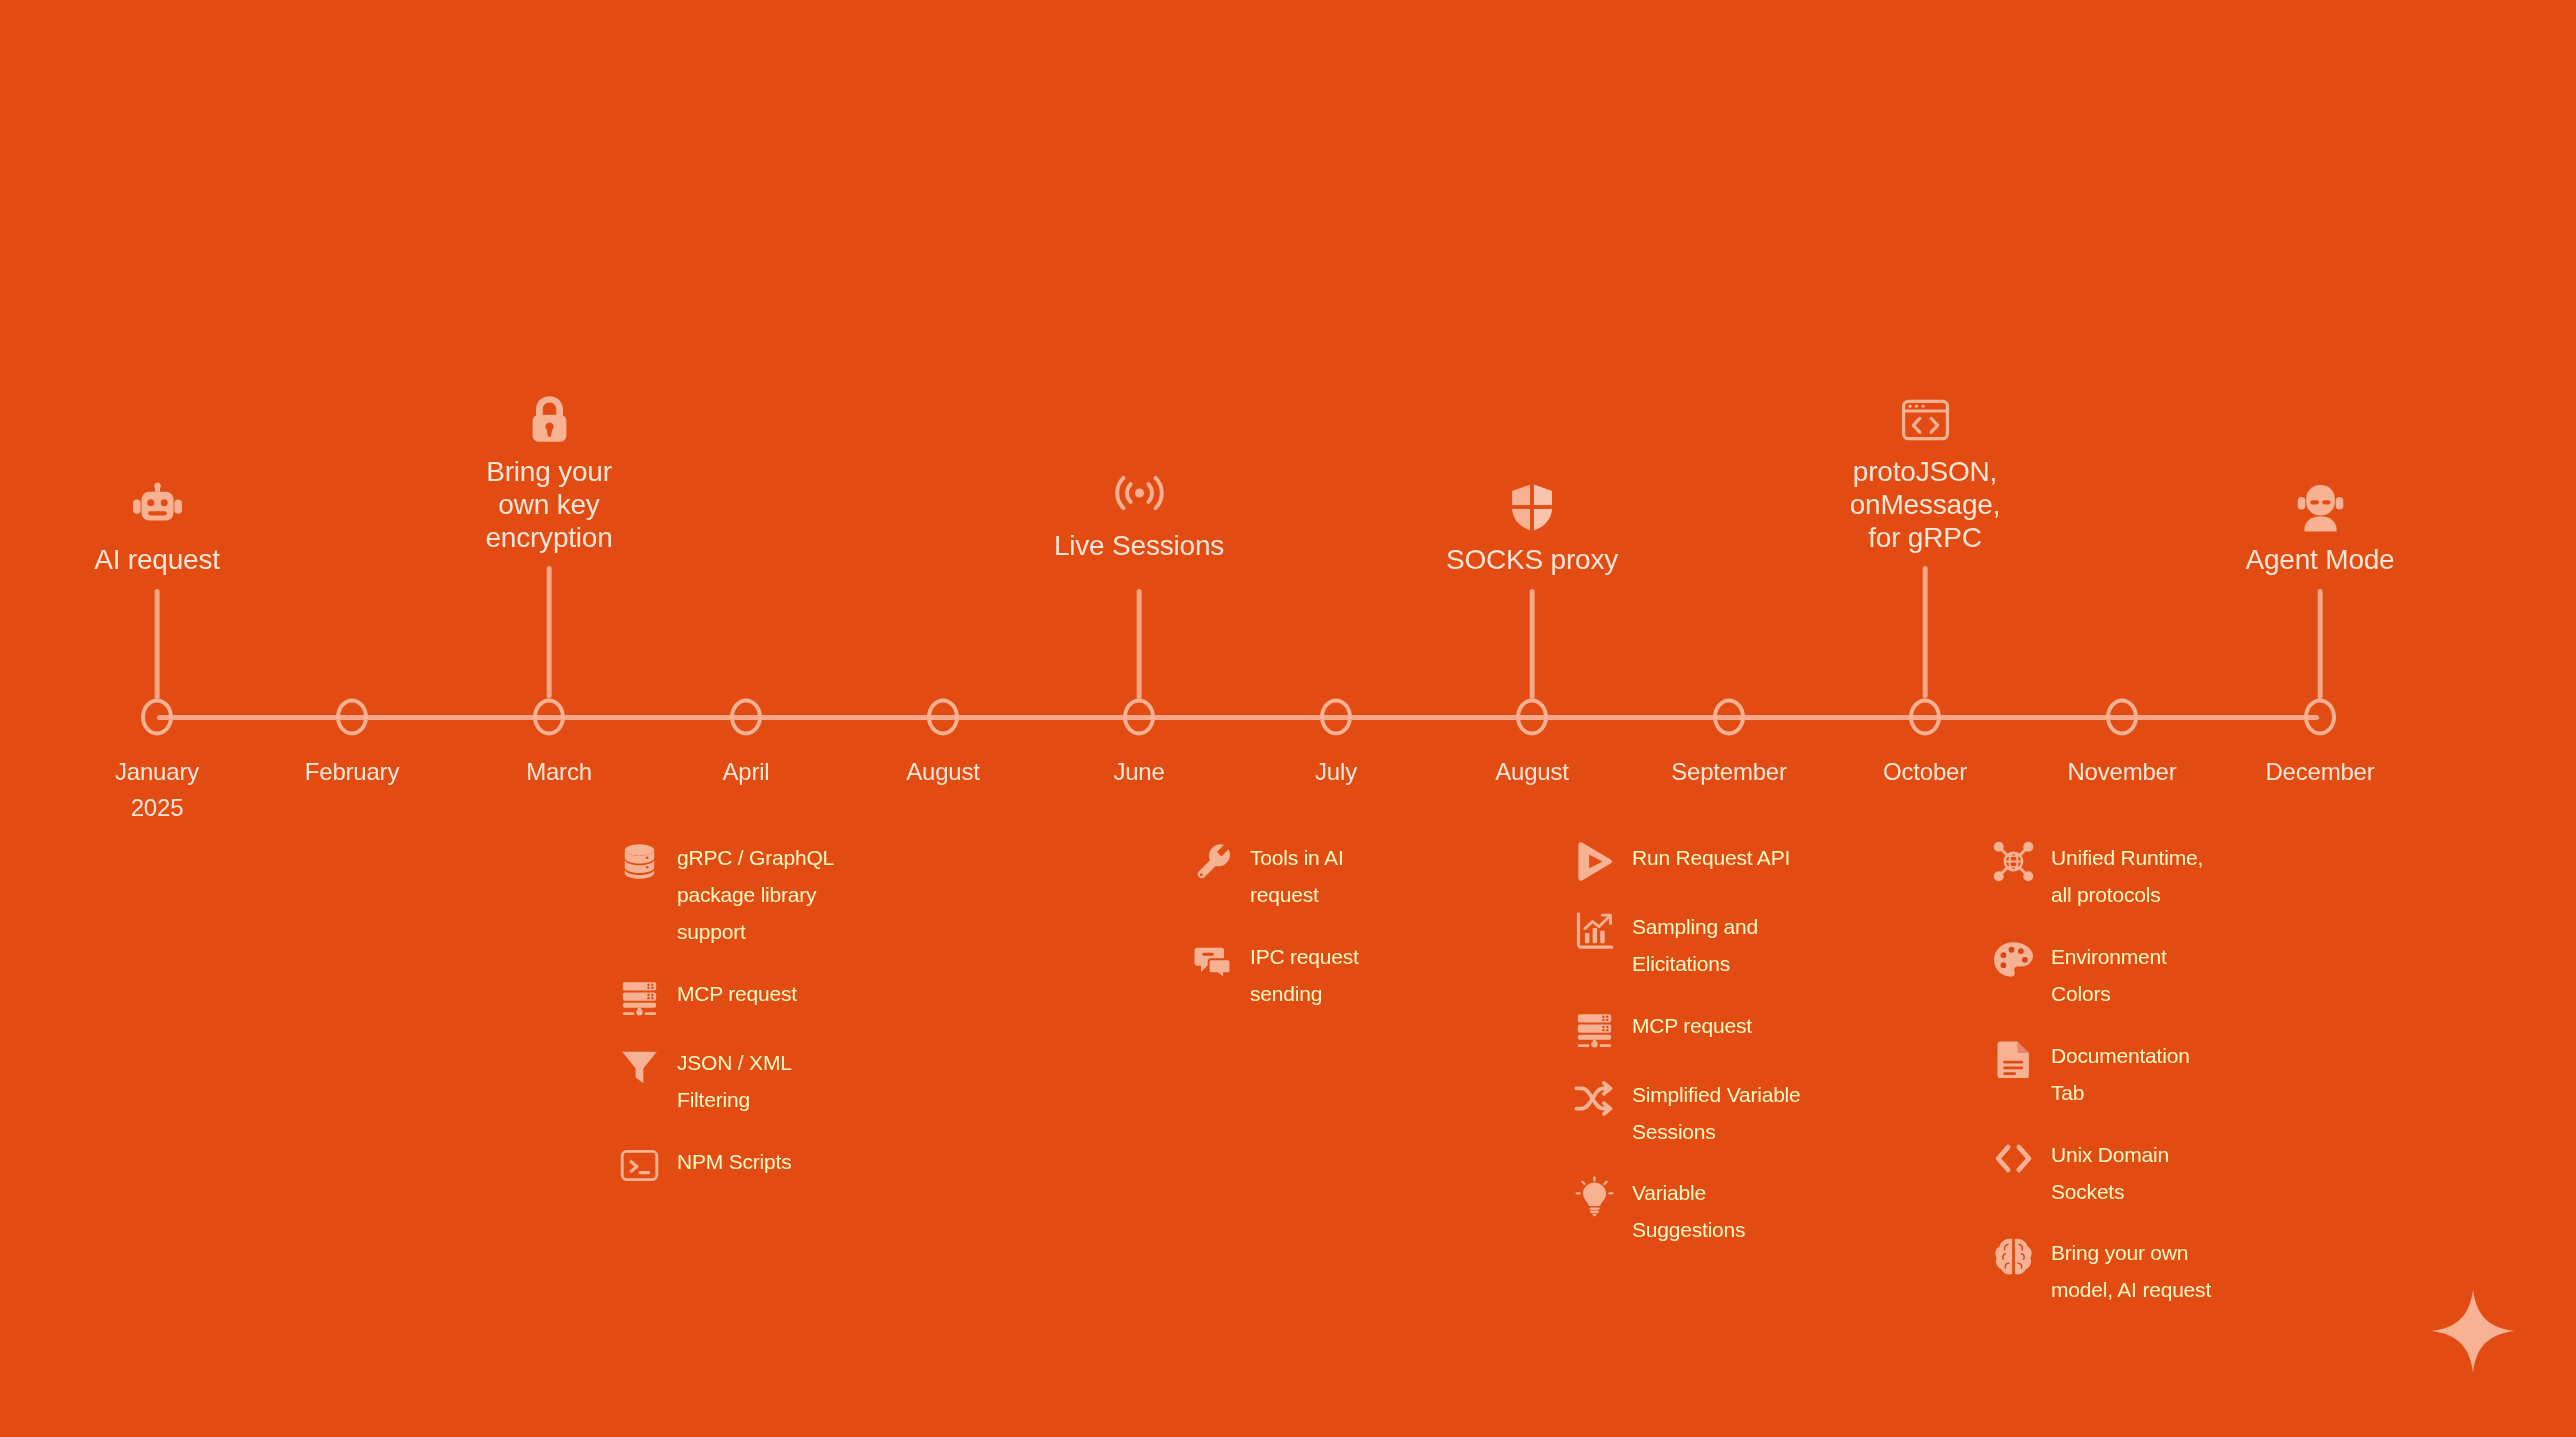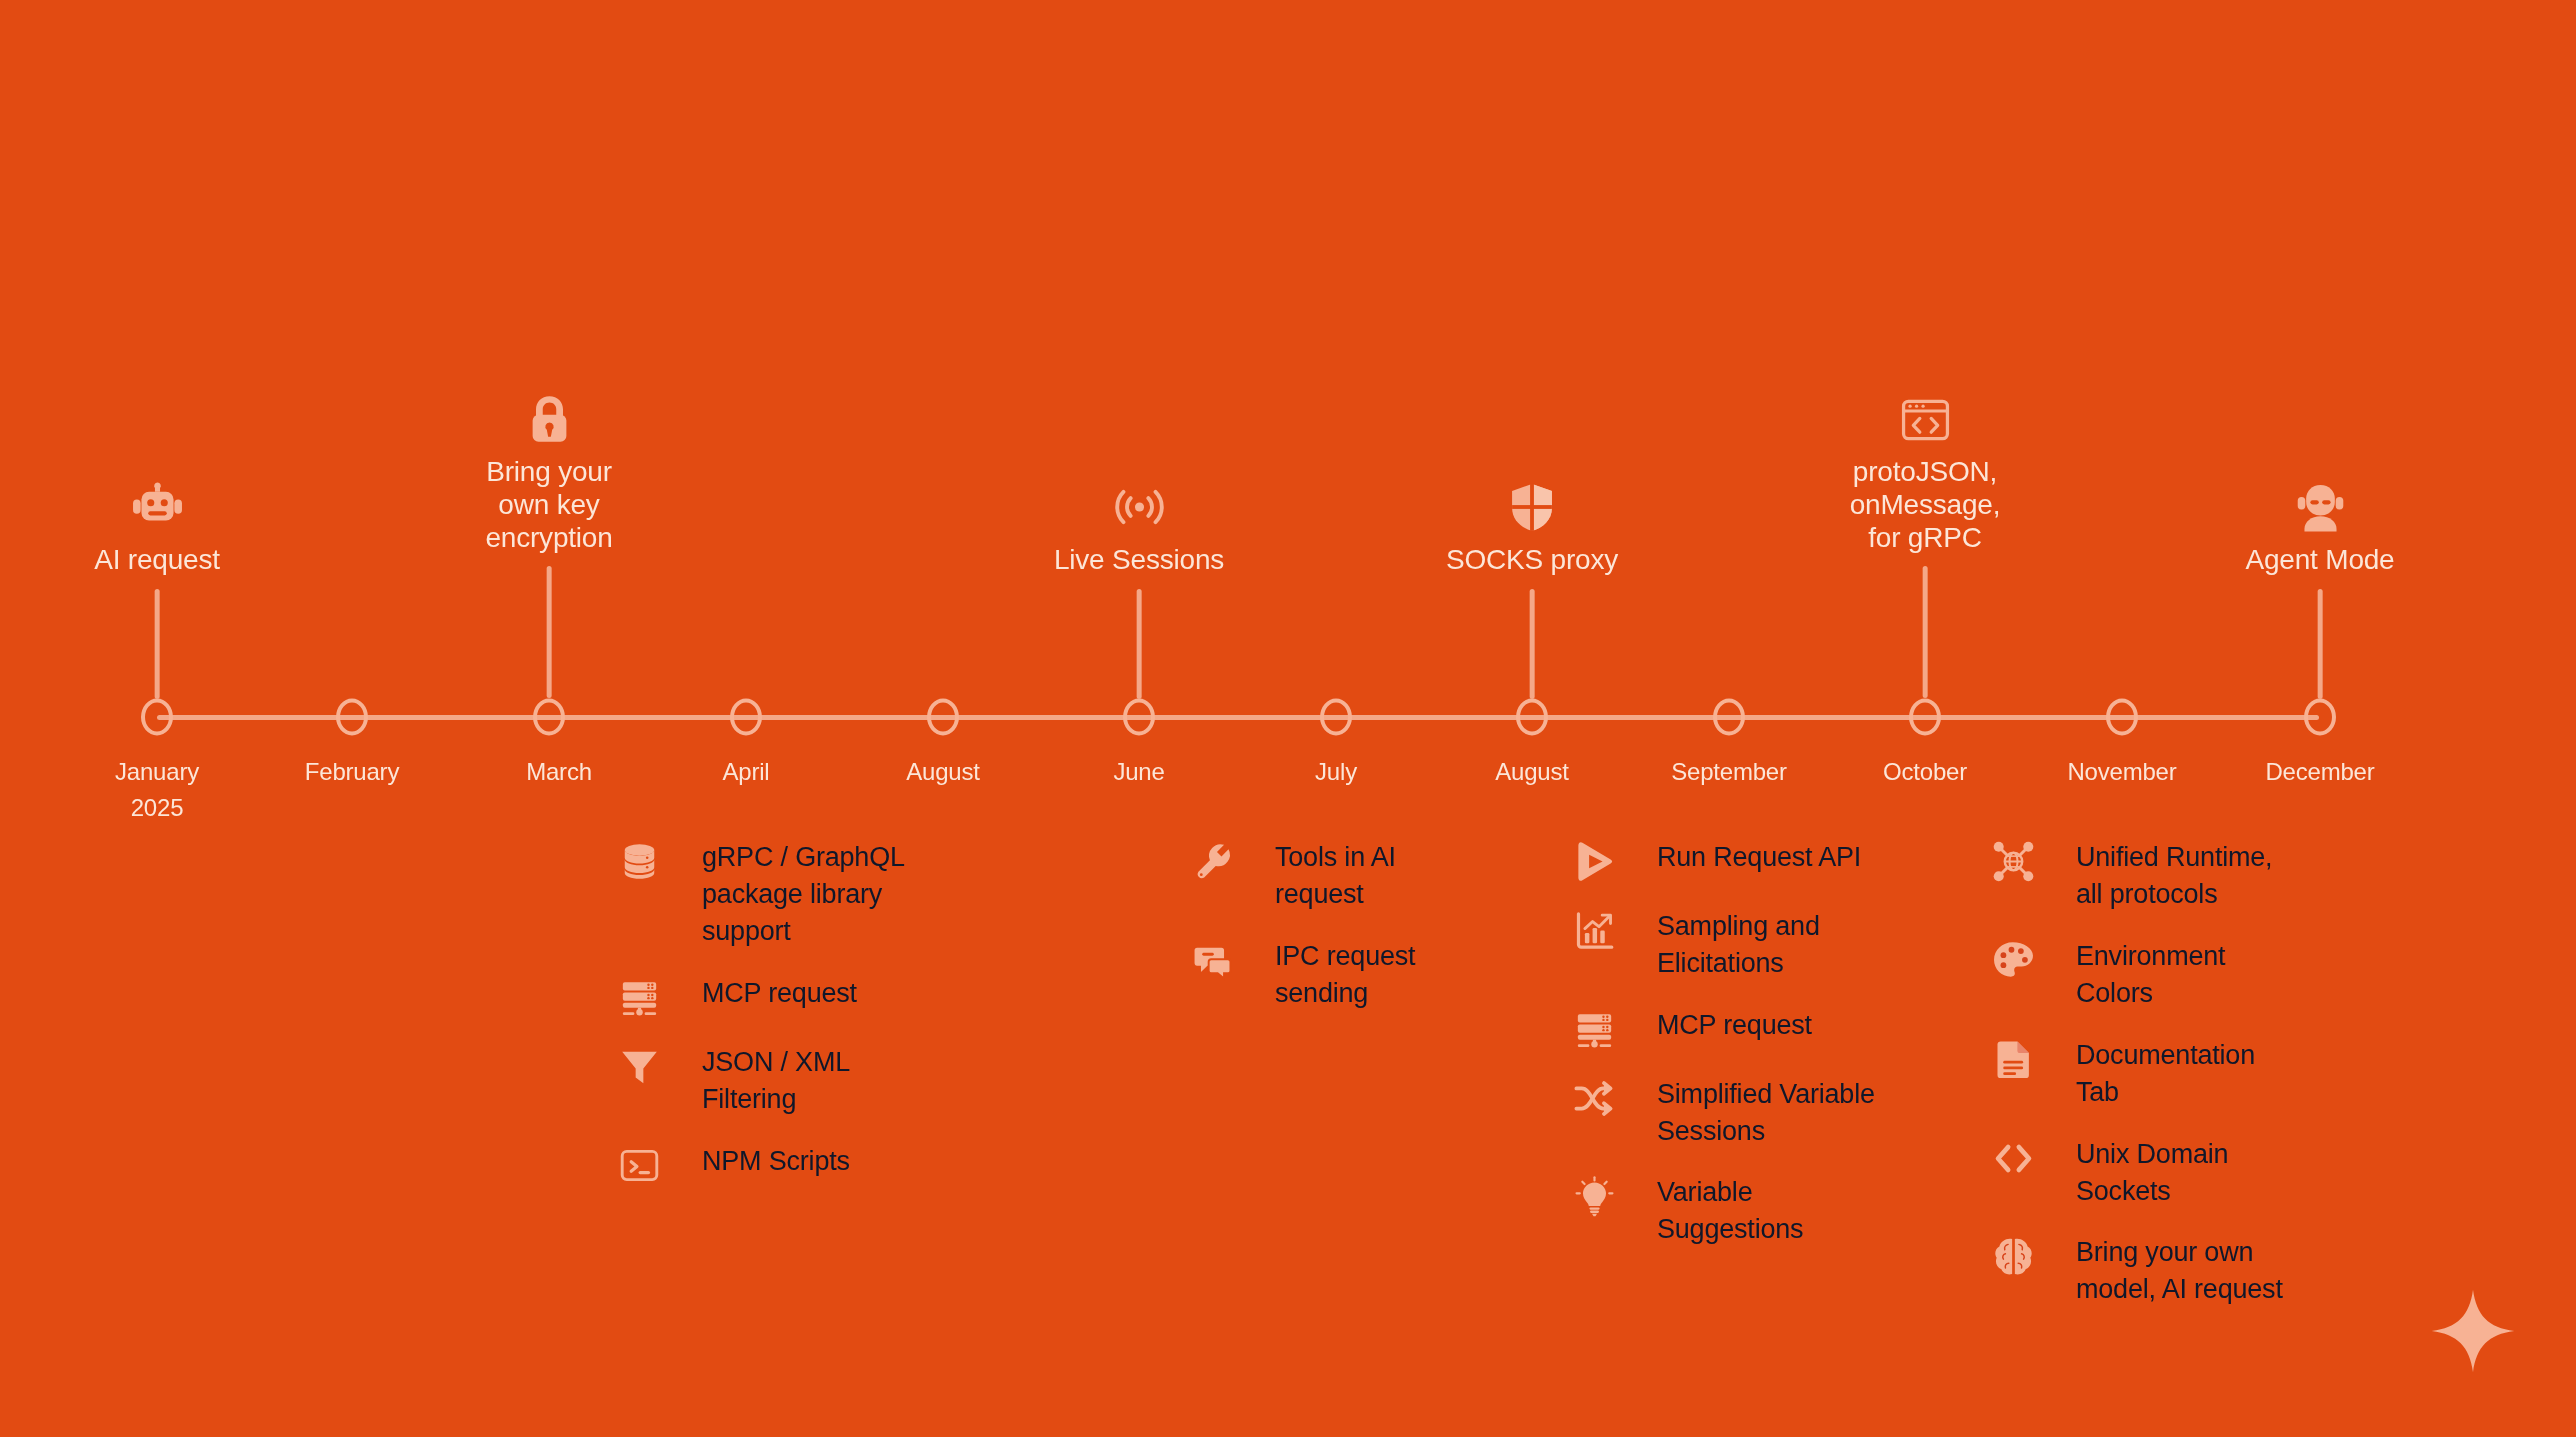--- a/index.html
+++ b/index.html
@@ -96,26 +96,25 @@
   .feat-row .f-icon {
     flex: 0 0 43px;
     width: 43px;
     height: 43px;
     display: flex;
     align-items: center;
     justify-content: center;
     margin-top: 1.9px;
   }
   .feat-row .f-label {
-    font-size: 27px;
+    font-size: 21px;
     line-height: 37px;
-    color: #0f172a;
+    color: #fef9c3;
     letter-spacing: -0.2px;
     padding-top: 0.9px;
-    margin-left: 25px;
   }
 
   
   #sparkle {
     position: absolute;
     left: 2430px;
     top: 1288px;
     width: 86px;
     height: 86px;
   }
@@ -182,21 +181,21 @@
     <path d="M32 36 a5 5 0 0 1 3.2 8.8 L33.6 53 h-3.2 l-1.6-8.2 A5 5 0 0 1 32 36z" fill="#E24B12"></path>
         </svg>
       </div>
       <div class="ms-label">
         <div>Bring your</div>
         <div>own key</div>
         <div>encryption</div>
       </div>
     </div>
     <div class="stem" style="left: 1139px; top: 589px; height: 110px;"></div>
-    <div class="milestone" style="left: 1139px; top: 474px; text-align: center;">
+    <div class="milestone" style="left: 1139px; top: 460px; text-align: center;">
       <div class="ms-icon">
         <svg viewBox="0 0 64 64" width="54" height="54" fill="none" stroke="#F7B294" stroke-width="4.6" stroke-linecap="round">
     <circle cx="32" cy="32" r="5.4" fill="#F7B294" stroke="none"></circle>
     <path d="M21.5 21.5 a15 15 0 0 0 0 21"></path>
           <path d="M42.5 21.5 a15 15 0 0 1 0 21"></path>
     <path d="M13 14 a25.5 25.5 0 0 0 0 36"></path>
           <path d="M51 14 a25.5 25.5 0 0 1 0 36"></path>
         </svg>
       </div>
       <div class="ms-label">

